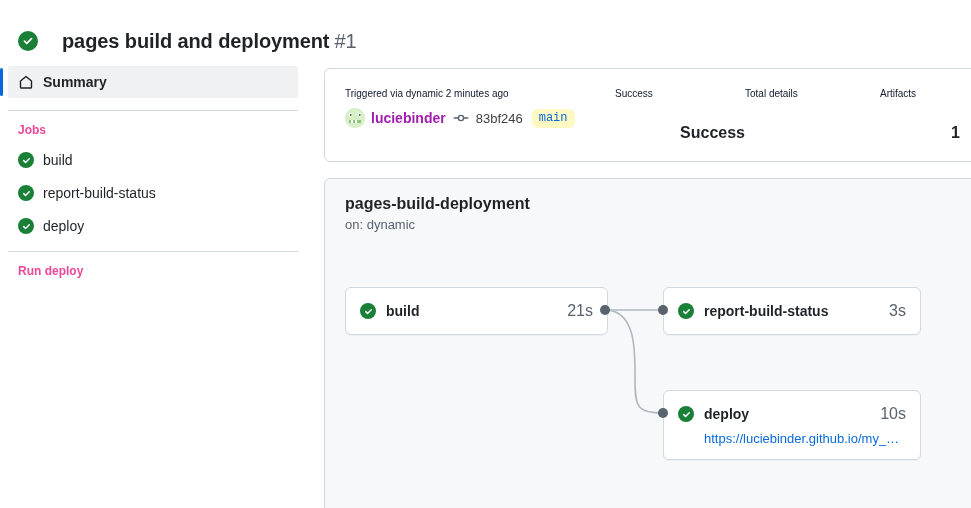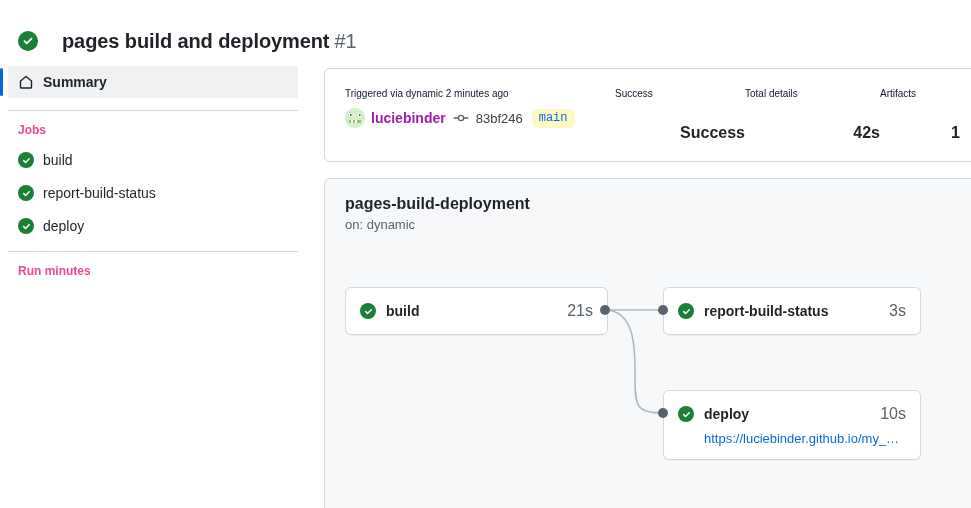--- a/index.html
+++ b/index.html
@@ -325,21 +325,21 @@
       <span class="check-badge">
         <svg width="11" height="11" viewBox="0 0 16 16" fill="none" aria-hidden="true">
           <path d="M4 8.2l2.6 2.6L12 5.4" stroke="#ffffff" stroke-width="2.2" stroke-linecap="round" stroke-linejoin="round"></path>
         </svg>
       </span>
       <span>deploy</span>
     </div>
 
     <div class="side-divider"></div>
 
-    <div class="side-group-title">Run minutes</div>
+    <div class="side-group-title">Run deploy</div>
 
 
   </aside>
 
   <section class="main">
 
     <div class="summary-card">
 
       <div class="meta-col trigger">
         <div class="meta-label">Triggered via dynamic 2 minutes ago</div>
@@ -368,21 +368,20 @@
         </div>
       </div>
 
       <div class="meta-col status">
         <div class="meta-label">Success</div>
         <div class="meta-value">Success</div>
       </div>
 
       <div class="meta-col duration">
         <div class="meta-label">Total details</div>
-        <div class="meta-value">42s</div>
       </div>
 
       <div class="meta-col artifacts">
         <div class="meta-label">Artifacts</div>
         <div class="meta-value">1</div>
       </div>
 
     </div>
 
     <div class="graph-panel">

